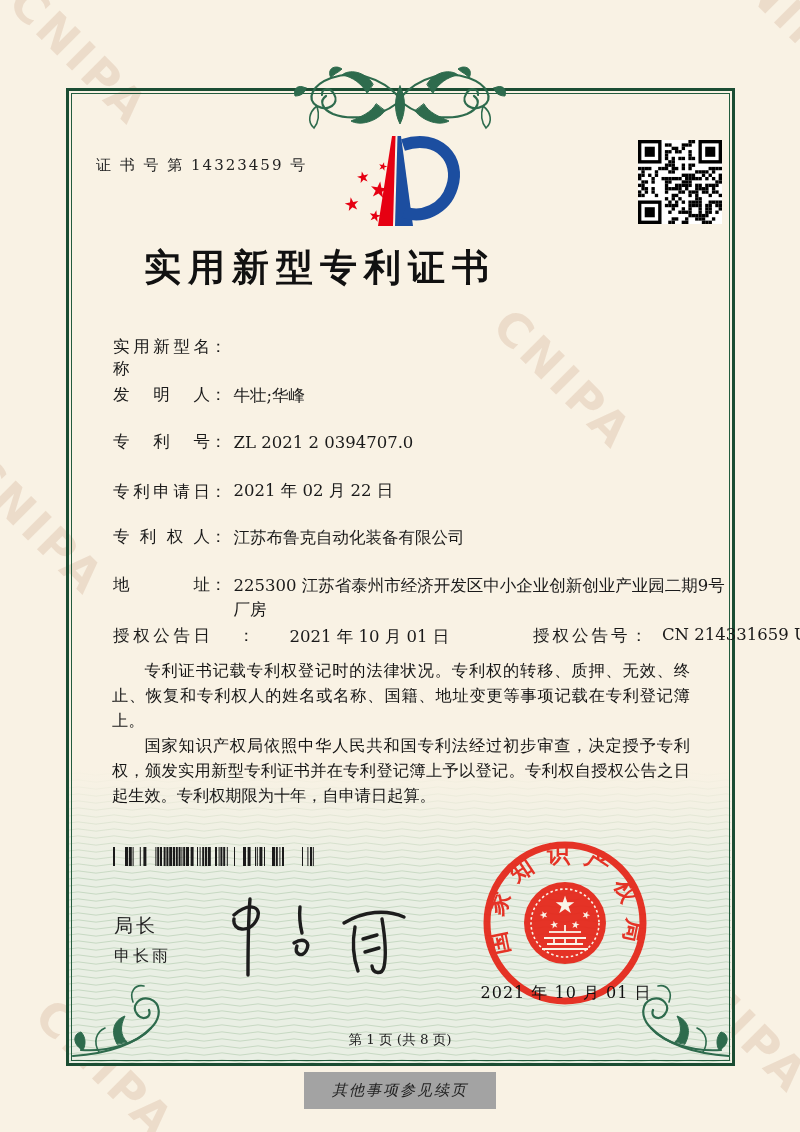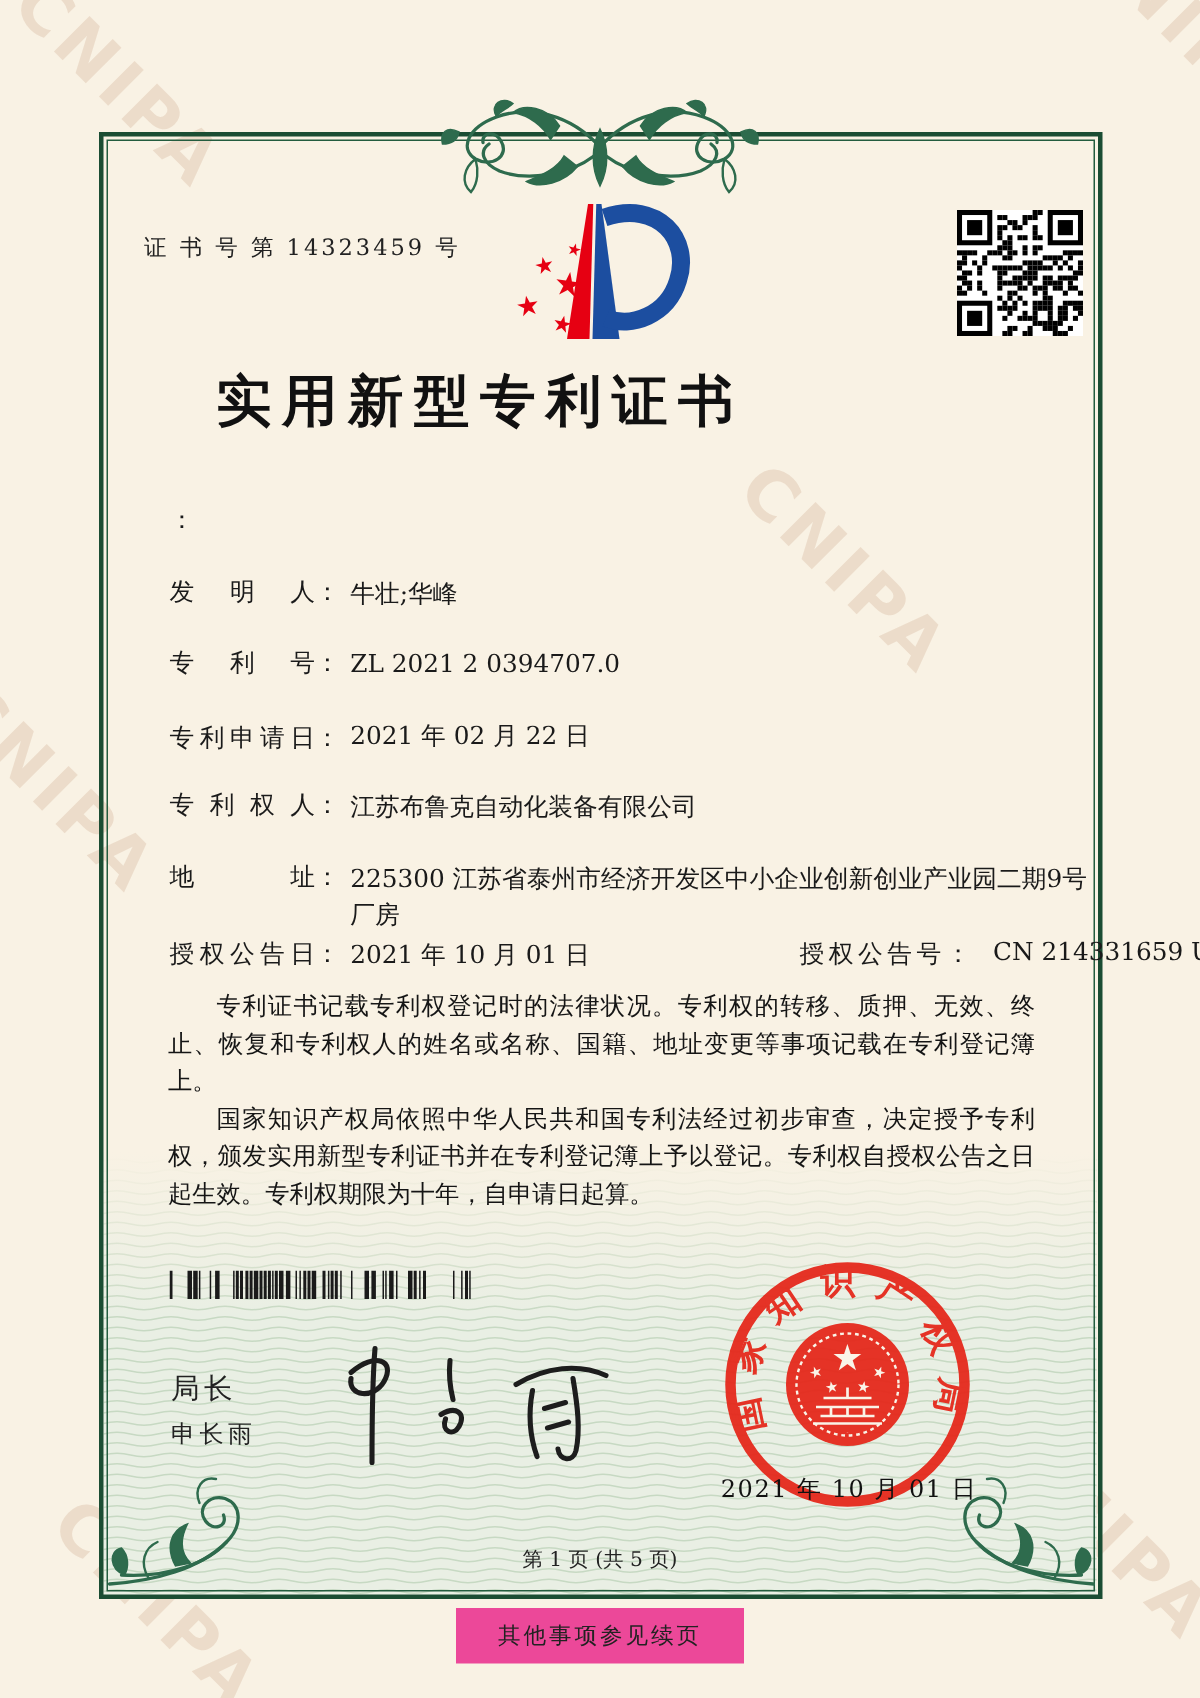--- a/index.html
+++ b/index.html
@@ -50,21 +50,21 @@
   .sign-name{position:absolute;left:114px;top:946px;font-family:"DejaVu Sans","Liberation Sans",sans-serif;
       font-size:16px;letter-spacing:3px;color:#222;}
   .signature{position:absolute;left:212px;top:891px;}
 
   .seal{position:absolute;left:481px;top:839px;width:168px;height:168px;opacity:.95;}
   .seal-date{position:absolute;left:468px;top:983px;width:196px;text-align:center;
       font-size:16px;letter-spacing:1px;color:#111;}
 
   .page-num{position:absolute;left:0;top:1031px;width:800px;text-align:center;font-size:13.5px;color:#222;}
   .footer-note{position:absolute;left:50%;top:1072px;transform:translateX(-50%);
-      background:#ec4899;padding:9px 28px;font-size:15px;color:#222;letter-spacing:2px;white-space:nowrap;}
+      background:#a3a3a3;padding:9px 28px;font-size:15px;color:#222;letter-spacing:2px;white-space:nowrap;font-style:italic;}
 </style>
 </head>
 <body>
 
 <div class="page">
 
   <div class="wm" style="left:-8px;top:28px;">CNIPA</div>
   <div class="wm" style="left:700px;top:-14px;">CNIPA</div>
   <div class="wm" style="left:476px;top:352px;">CNIPA</div>
   <div class="wm" style="left:-52px;top:498px;">CNIPA</div>
@@ -392,20 +392,21 @@
         <rect x="19" y="1" width="5" height="5" fill="#fff"></rect>
         <rect x="20" y="2" width="3" height="3" fill="#000"></rect>
         <rect x="0" y="18" width="7" height="7" fill="#000"></rect>
         <rect x="1" y="19" width="5" height="5" fill="#fff"></rect>
         <rect x="2" y="20" width="3" height="3" fill="#000"></rect>
       </svg>
 
     <div class="title">实用新型专利证书</div>
 
     <div class="frow" style="top:336px;">
+      <span class="f-label">实用新型名称</span>
         <span class="f-colon">：</span>
     </div>
     <div class="frow" style="top:384px;">
       <span class="f-label">发明人</span>
         <span class="f-colon">：</span>
       <span class="f-value">牛壮;华峰</span>
     </div>
     <div class="frow" style="top:431px;">
       <span class="f-label">专利号</span>
         <span class="f-colon">：</span>
@@ -419,21 +420,21 @@
     <div class="frow" style="top:526px;">
       <span class="f-label">专利权人</span>
         <span class="f-colon">：</span>
       <span class="f-value">江苏布鲁克自动化装备有限公司</span>
     </div>
     <div class="frow" style="top:574px;">
       <span class="f-label">地址</span>
         <span class="f-colon">：</span>
       <span class="f-value">225300 江苏省泰州市经济开发区中小企业创新创业产业园二期9号厂房</span>
     </div>
-    <div class="frow" style="top:625px;width:590px;">
+    <div class="frow" style="top:625px;width:590px;gap:28px;">
       <span class="f-label">授权公告日</span>
         <span class="f-colon">：</span>
       <span class="f-value">2021 年 10 月 01 日</span>
       <span class="grant2">
         <span style="letter-spacing:3px;">授权公告号</span>
           <span>：</span>
         <span style="margin-left:15px;">CN 214331659 U</span>
       </span>
     </div>
 
@@ -530,17 +531,17 @@
           <path d="M68,93 L 100,93"></path>
           <path d="M84,86 L 84,93"></path>
           <path d="M73,99 L 73,105 M 95,99 L 95,105 M 84,99 L 84,105"></path>
           <path d="M61,110 L 107,110"></path>
         </g>
         <path d="M84,116 a 7,7 0 0 1 0,0.1" stroke="#fbf5e9" fill="none"></path>
       </g>
     </svg>
     <div class="seal-date">2021 年 10 月 01 日</div>
 
-    <div class="page-num">第 1 页 (共 5 页)</div>
+    <div class="page-num">第 1 页 (共 8 页)</div>
     <div class="footer-note">其他事项参见续页</div>
 
   </div>
 </div>
 
 </body></html>

